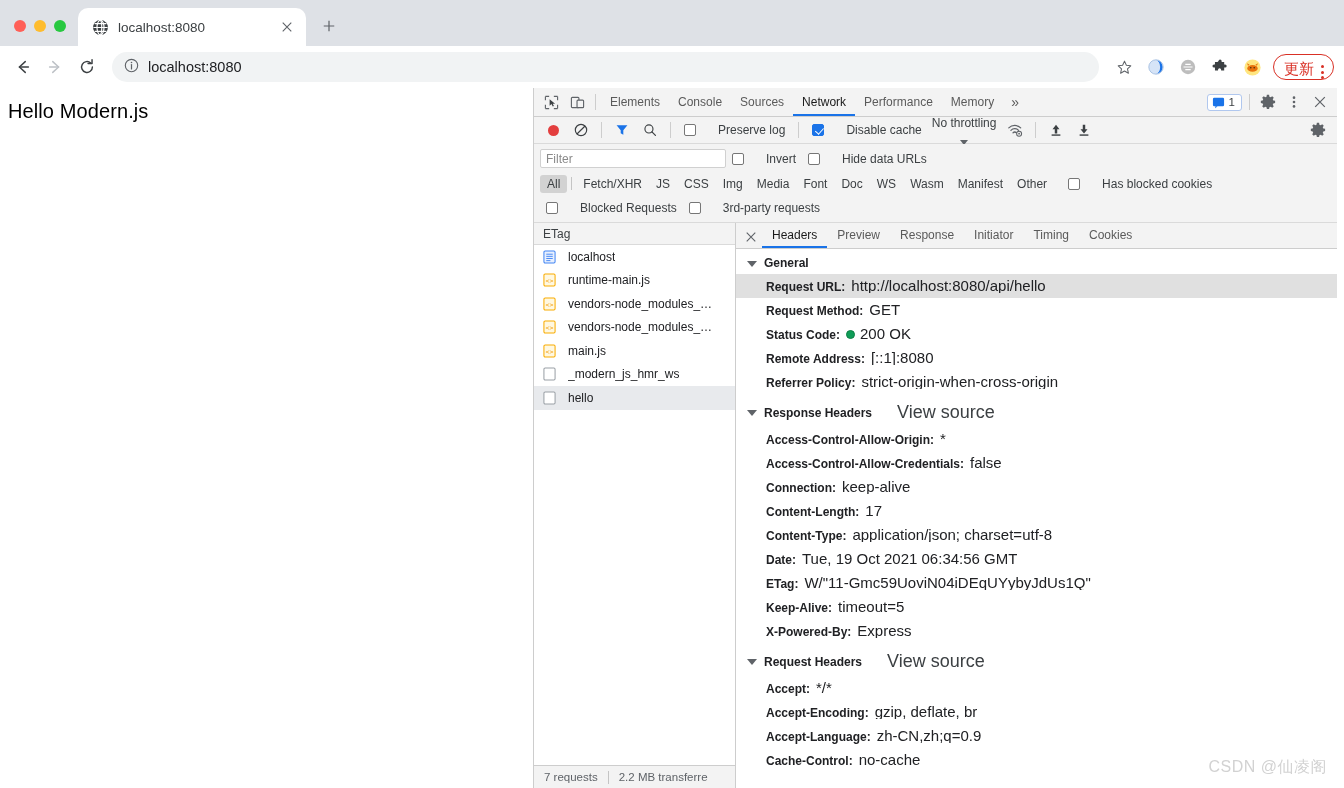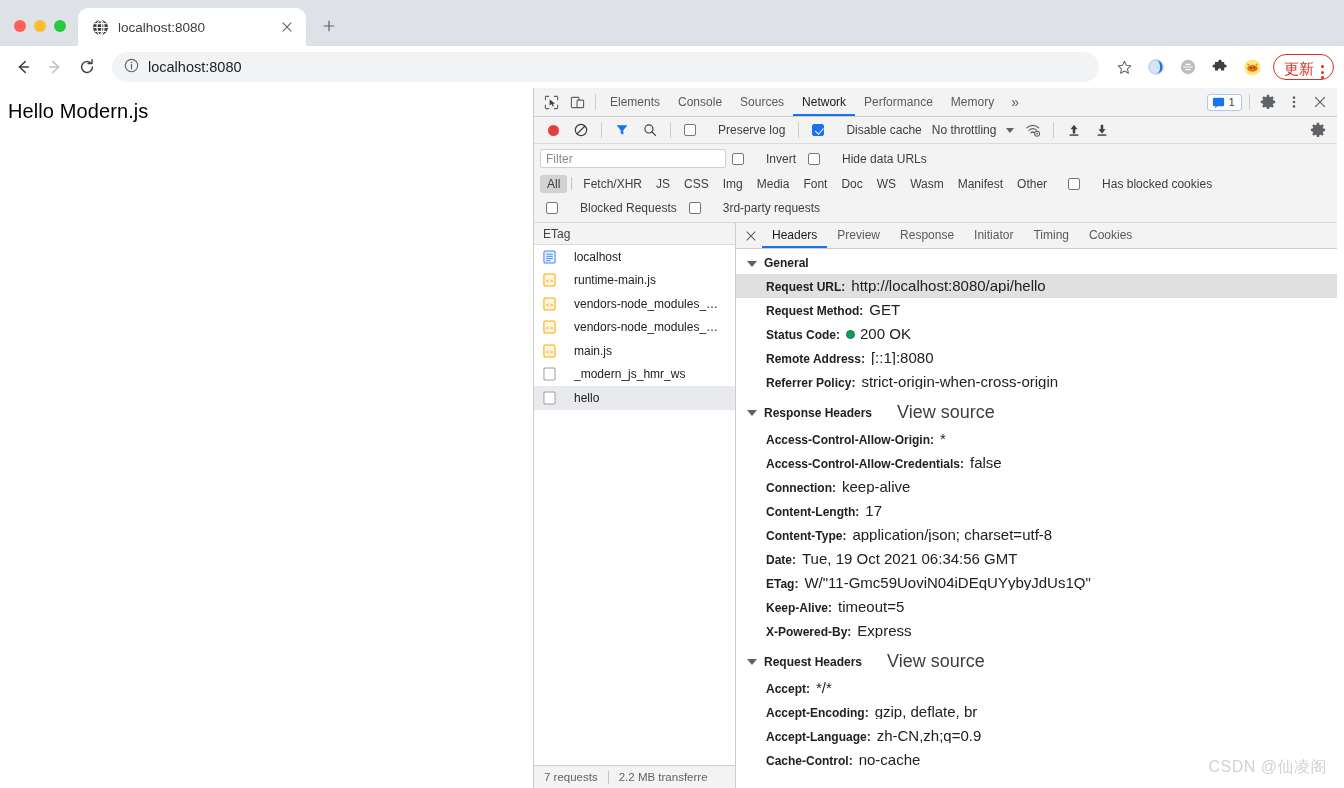--- a/index.html
+++ b/index.html
@@ -139,21 +139,21 @@
     content: ""; position: absolute; left: 3.4px; top: 0.8px;
     width: 3.5px; height: 7px; border: solid #fff;
     border-width: 0 1.7px 1.7px 0; transform: rotate(42deg);
   }
   .chk-label {
     display: flex; align-items: center; gap: 22px;
     font-size: 12px; color: #3c4043; padding: 0 6px; white-space: nowrap;
   }
   .throttle-sel {
     display: flex; align-items: center; gap: 10px;
-    font-size: 12px; color: #3c4043; padding: 0 4px 0 2px; white-space: nowrap;
+    font-size: 12px; color: #3c4043; padding: 0 4px 0 2px; white-space: nowrap; flex-direction: column;
   }
   .caret-dn {
     width: 0; height: 0; border-left: 4px solid transparent;
     border-right: 4px solid transparent; border-top: 5px solid #5f6368;
   }
 
   .dt-filterbar {
     flex: 0 0 auto; background: #f3f3f3; border-bottom: 1px solid #dadada;
     padding: 4px 6px 5px 6px;
   }
@@ -185,21 +185,21 @@
     display: flex; flex-direction: column; background: #fff; min-height: 0;
   }
   .req-header {
     height: 22px; flex: 0 0 22px; background: #f3f3f3;
     border-bottom: 1px solid #dadada;
     display: flex; align-items: center; padding-left: 9px;
     font-size: 12px; color: #3c4043;
   }
   .req-rows { flex: 1; overflow: hidden; }
   .req-row {
-    height: 23.5px; display: flex; align-items: center; gap: 18px;
+    height: 23.5px; display: flex; align-items: center; gap: 12px;
     padding-left: 9px; font-size: 12px; color: #202124;
     white-space: nowrap; overflow: hidden;
   }
   .req-row.selected { background: #e8eaed; }
   .req-name { overflow: hidden; text-overflow: ellipsis; }
   .ricon { width: 13px; height: 14px; flex: 0 0 13px; }
 
   .dt-status {
     height: 23px; flex: 0 0 23px; background: #f3f3f3;
     border-top: 1px solid #cdcdcd;
@@ -209,21 +209,21 @@
   .status-cell { padding: 0 10px; white-space: nowrap; overflow: hidden; }
   .status-sep { width: 1px; height: 13px; background: #c4c4c4; }
 
   
   .detail-panel {
     flex: 1; display: flex; flex-direction: column; min-width: 0; background: #fff;
   }
   .detail-tabbar {
     height: 26px; flex: 0 0 26px; background: #f3f3f3;
     border-bottom: 1px solid #cdcdcd;
-    display: flex; align-items: center; padding-left: 4px;
+    display: flex; align-items: flex-end; padding-left: 4px;
   }
   .detail-close {
     width: 22px; height: 22px; display: flex;
     align-items: center; justify-content: center;
   }
   .detail-tab {
     padding: 0 10px; height: 25px; line-height: 25px;
     font-size: 12px; color: #5a5a5a; white-space: nowrap;
   }
   .detail-tab.active { color: #1a1a1a; border-bottom: 2px solid #1a73e8; }

